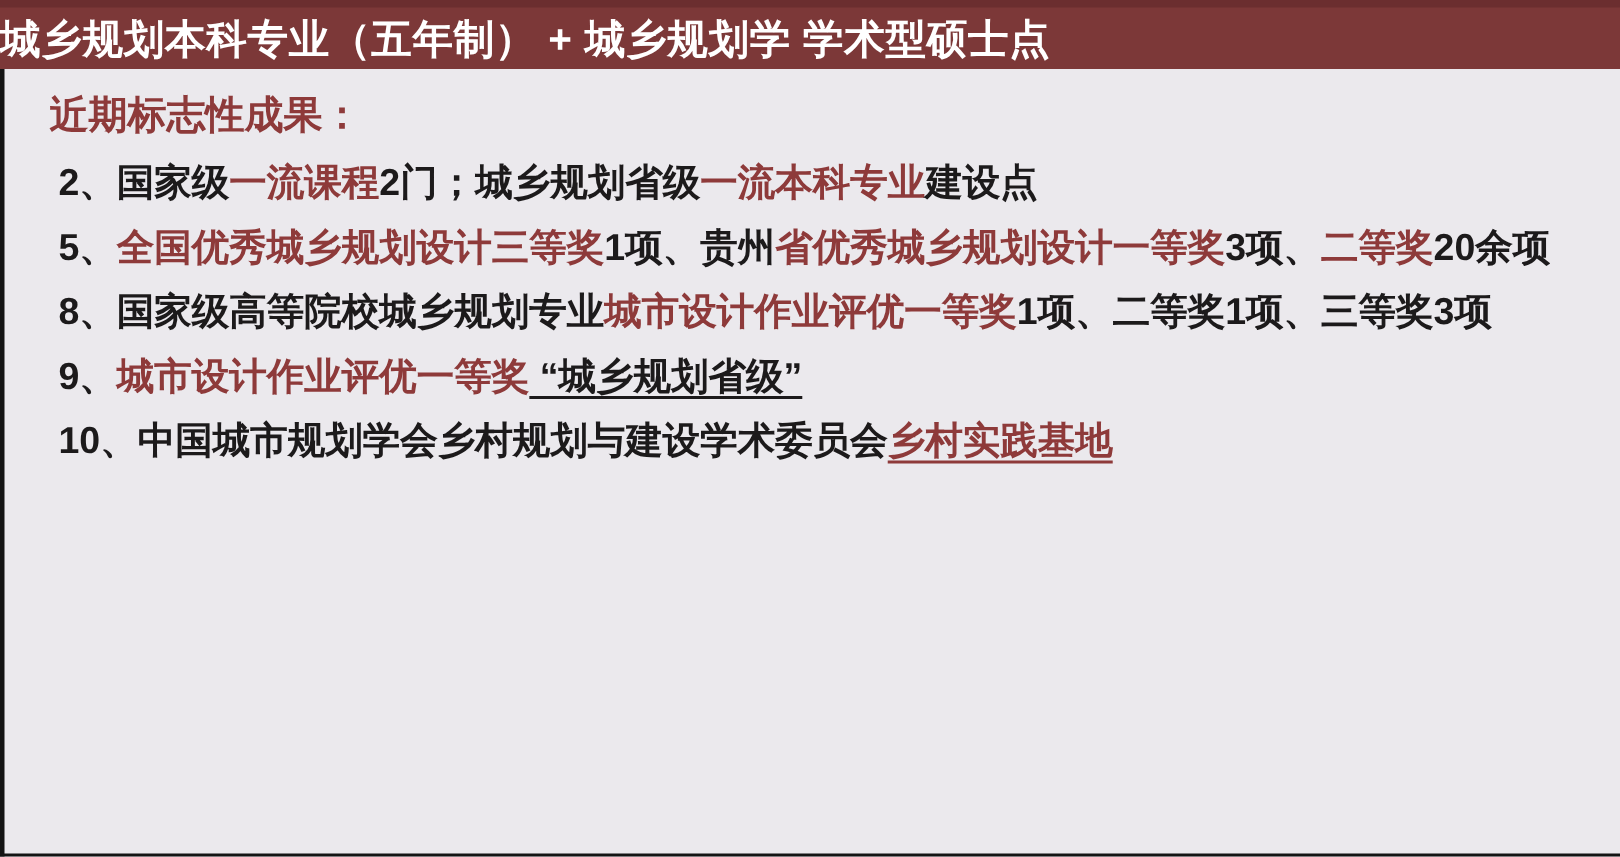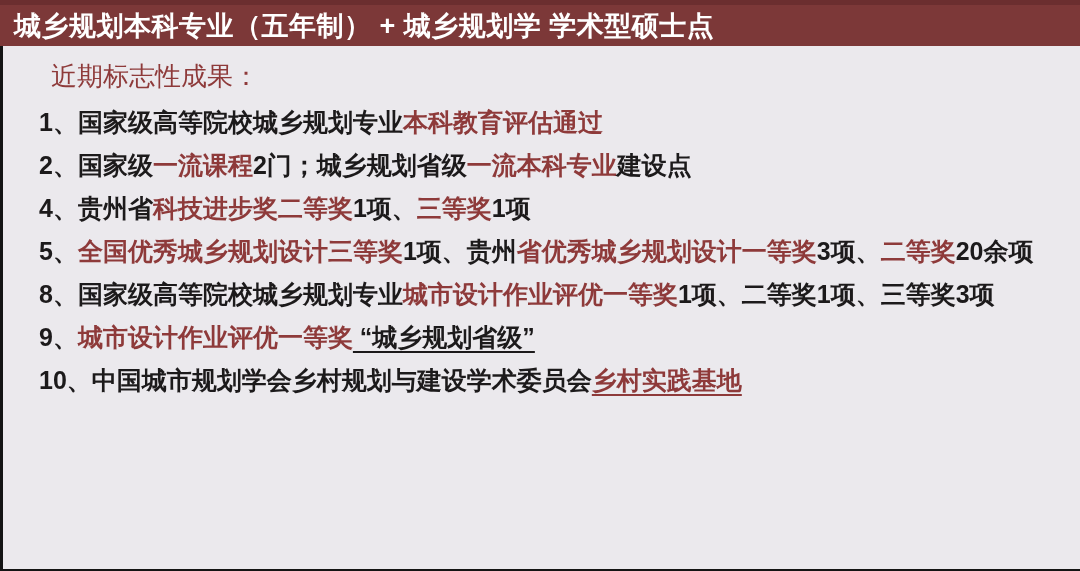--- a/index.html
+++ b/index.html
@@ -16,40 +16,38 @@
   }
   .edge-bottom {
     position: absolute; left: 0; bottom: 0; width: 100%; height: 2px;
     background: #141414;
   }
   .header-bar {
     position: absolute; top: 0; left: 0; width: 100%; height: 46px;
     background: var(--header, #7c3838);
     border-top: 5px solid #6b2e2f;
     display: flex; align-items: center;
-    padding-left: 14px;
   }
   .header-bar .title {
     color: #ffffff;
     font-size: 27px;
     font-weight: 700;
     letter-spacing: 0.5px;
     white-space: nowrap;
   }
   .content {
     position: absolute; top: 58px; left: 0; width: 100%;
     padding-left: 33px; padding-right: 10px;
   }
   .intro {
     color: var(--red, #8e3a3a);
     font-size: 26px;
-    font-weight: 400;
+    font-weight: 700;
     height: 43px;
     line-height: 36px;
-    margin-left: 18px;
   }
   .list-item {
     height: 43px;
     line-height: 43px;
     font-size: 25px;
     font-weight: 700;
     white-space: nowrap;
     padding-left: 6px;
   }
   .num { color: var(--black, #1c1a1b); }
@@ -67,21 +65,19 @@
 <div class="edge-left"></div>
 <div class="edge-bottom"></div>
 
 <div class="header-bar">
   <span class="title">城乡规划本科专业（五年制） + 城乡规划学 学术型硕士点</span>
 </div>
 
 <div class="content">
   <div class="intro">近期标志性成果：</div>
   <div>
-      <div class="list-item"><span class="num">1、</span><span class="seg black">国家级高等院校城乡规划专业</span><span class="seg red">本科教育评估通过</span></div>
       <div class="list-item"><span class="num">2、</span><span class="seg black">国家级</span><span class="seg red">一流课程</span><span class="seg black">2门；城乡规划省级</span><span class="seg red">一流本科专业</span><span class="seg black">建设点</span></div>
-      <div class="list-item"><span class="num">4、</span><span class="seg black">贵州省</span><span class="seg red">科技进步奖二等奖</span><span class="seg black">1项、</span><span class="seg red">三等奖</span><span class="seg black">1项</span></div>
       <div class="list-item"><span class="num">5、</span><span class="seg red">全国优秀城乡规划设计三等奖</span><span class="seg black">1项、贵州</span><span class="seg red">省优秀城乡规划设计一等奖</span><span class="seg black">3项、</span><span class="seg red">二等奖</span><span class="seg black">20余项</span></div>
       <div class="list-item"><span class="num">8、</span><span class="seg black">国家级高等院校城乡规划专业</span><span class="seg red">城市设计作业评优一等奖</span><span class="seg black">1项、二等奖1项、三等奖3项</span></div>
       <div class="list-item"><span class="num">9、</span><span class="seg red">城市设计作业评优一等奖</span><span class="seg black underline"> “城乡规划省级” </span></div>
       <div class="list-item"><span class="num">10、</span><span class="seg black">中国城市规划学会乡村规划与建设学术委员会</span><span class="seg red underline">乡村实践基地</span></div>
     </div>
 </div>
 
 </body></html>

